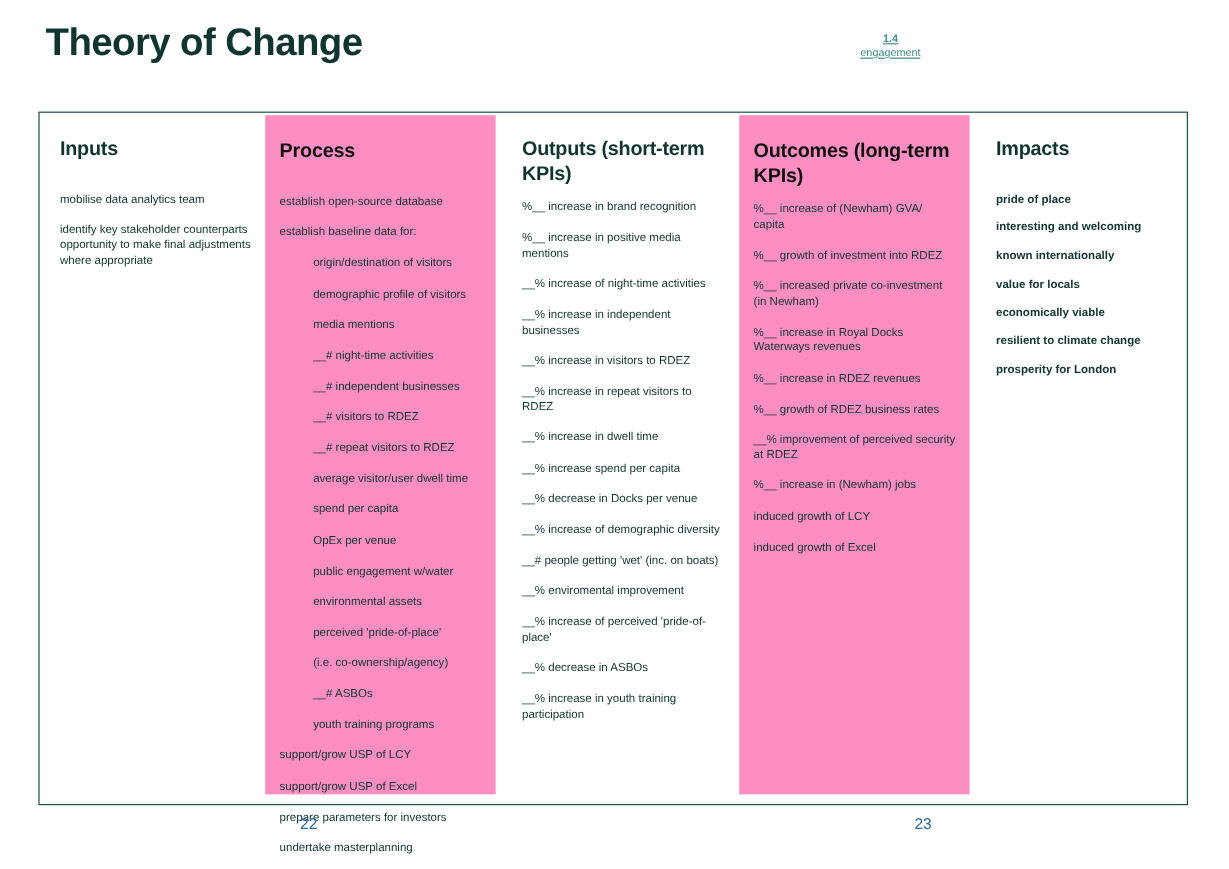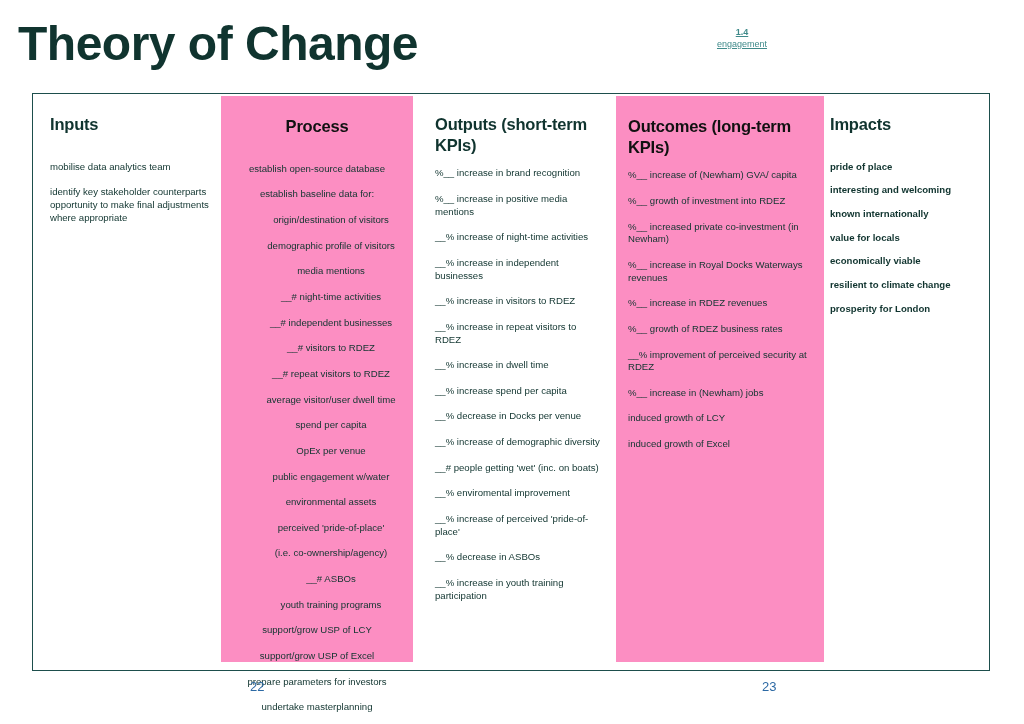--- a/index.html
+++ b/index.html
@@ -11,23 +11,23 @@
     width: 1024px;
     height: 724px;
     font-family: "Liberation Sans", sans-serif;
     position: relative;
     overflow: hidden;
   }
 
   
   #page-title {
     position: absolute;
-    left: 18px;
+    left: 38px;
     top: 18px;
-    font-size: 48px;
+    font-size: 32px;
     font-weight: bold;
     letter-spacing: -0.5px;
     color: #10342f;
     line-height: 1.1;
   }
   #section-marker {
     position: absolute;
     right: 222px;
     top: 26px;
     text-align: center;
@@ -62,23 +62,23 @@
     position: absolute;
     top: 0;
     box-sizing: border-box;
     padding: 20px 12px 14px 12px;
   }
   .column.tinted {
     background: #fc8ec2;
   }
 
   .col-inputs   { left: 5px;   width: 183px; }
-  .col-process  { left: 188px; width: 192px; top: 2px; height: 566px; text-align: center; }
+  .col-process  { left: 188px; width: 192px; top: 2px; height: 566px; }
   .col-outputs  { left: 390px; width: 193px; }
-  .col-outcomes { left: 583px; width: 208px; top: 2px; height: 566px; }
+  .col-outcomes { left: 583px; width: 192px; top: 2px; height: 566px; }
   .col-impacts  { left: 785px; width: 170px; }
 
   .col-header {
     font-size: 16.5px;
     font-weight: bold;
     line-height: 1.25;
     margin-bottom: 26px;
     letter-spacing: -0.2px;
   }
   .col-header.teal { color: #10342f; }

